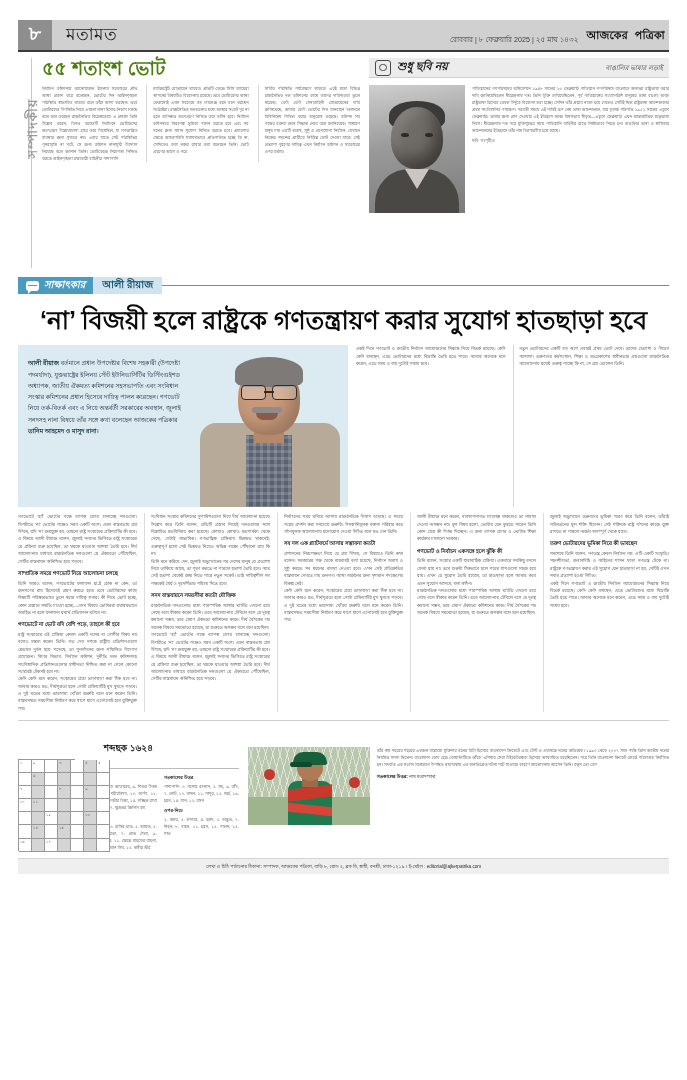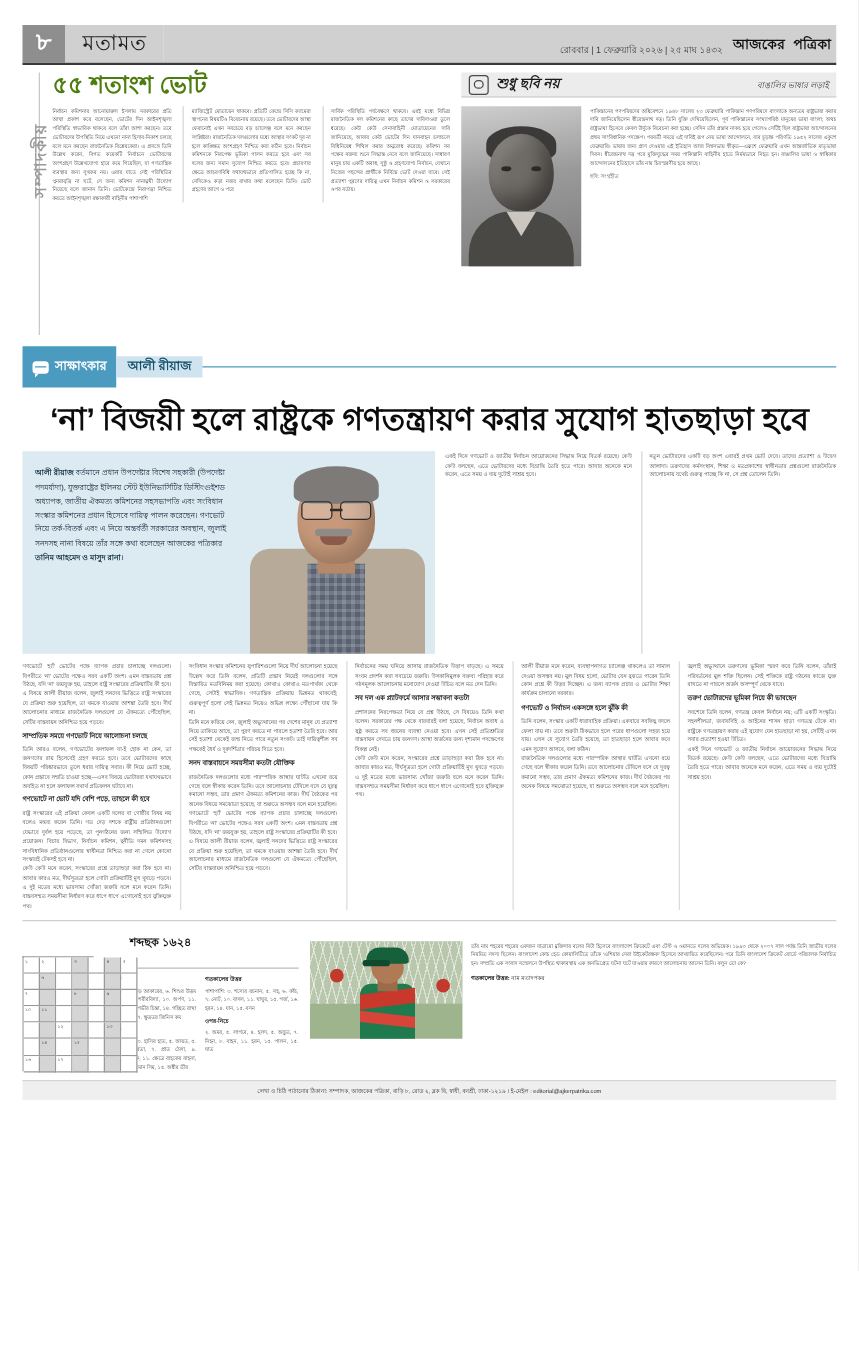--- a/index.html
+++ b/index.html
@@ -56,21 +56,21 @@
   .pf-photo .eyeL{left:32px;} .pf-photo .eyeR{left:56px;}
   .pf-photo .body{position:absolute;left:6px;top:84px;width:84px;height:50px;border-radius:34px 34px 0 0;background:#4a4845;}
   .pf-photo .collar{position:absolute;left:36px;top:84px;width:24px;height:20px;background:#cbc6bf;
                     clip-path:polygon(0 0,100% 0,50% 100%);}
   .pf-text{flex:1 1 auto;}
   .pf-name{font-size:8px;font-weight:bold;color:#111;border-bottom:1px solid #cfcfcf;padding-bottom:3px;margin-bottom:4px;}
   .pf-credit{font-size:4.3px;color:#555;margin-top:4px;}
 
   
   .iv-bar{display:flex;align-items:center;gap:0;margin-top:9px;}
-  .iv-tag{display:flex;align-items:center;gap:5px;background:#4a9bbf;color:#fff;height:33px;padding:0 8px;font-size:10px;font-weight:bold;}
+  .iv-tag{display:flex;align-items:center;gap:5px;background:#4a9bbf;color:#fff;height:17px;padding:0 8px;font-size:10px;font-weight:bold;font-style:italic;}
   .bubble{width:13px;height:10px;border-radius:3px;background:#fff;position:relative;flex:0 0 auto;}
   .bubble::after{content:"";position:absolute;left:2px;bottom:-3px;border-width:3px 3px 0 0;border-style:solid;border-color:#fff transparent transparent transparent;}
   .bubble i{position:absolute;top:4px;left:2px;width:9px;height:1.4px;background:#4a9bbf;}
   .iv-name{background:#cfe4ee;color:#15506b;height:17px;display:flex;align-items:center;padding:0 9px;font-size:10px;font-weight:bold;}
   .iv-rule{flex:1;height:1px;background:#4a9bbf;}
   .iv-head{font-size:25px;font-weight:bold;color:#0b0b0b;text-align:center;line-height:1.25;margin:11px 0 9px;}
 
   
   .iv-top{display:flex;gap:8px;}
   .iv-intro-wrap{width:330px;height:162px;background:#dceaf2;position:relative;overflow:hidden;flex:0 0 auto;}
@@ -94,21 +94,21 @@
   .portrait .mous{position:absolute;left:58px;top:58px;width:30px;height:6px;border-radius:4px;background:#8e8b88;}
   .iv-top-cols{flex:1 1 auto;display:flex;gap:7px;}
   .iv-top-cols > div{flex:1;}
 
   
   .iv-grid{display:flex;gap:7px;margin-top:6px;}
   .iv-grid > .col{flex:1;}
   .col + .col{border-left:1px solid #dcdcdc;padding-left:6px;}
 
   
-  .bottom{display:flex;gap:9px;margin-top:8px;border-top:1px solid #cfcfcf;padding-top:10px;}
+  .bottom{display:flex;gap:9px;margin-top:8px;border-top:1px solid #cfcfcf;padding-top:20px;}
   .puzzle{width:330px;}
   .pz-title{text-align:center;font-size:9px;font-weight:bold;color:#111;margin-bottom:3px;}
   .pz-wrap{display:flex;gap:7px;}
   .grid{display:grid;grid-template-columns:repeat(7,1fr);width:170px;border-top:1px solid #999;border-left:1px solid #999;}
   .cell{position:relative;aspect-ratio:1/1;border-right:1px solid #999;border-bottom:1px solid #999;background:#fff;}
   .cell.f{background:#d5d5d5;}
   .cell span{position:absolute;left:1px;top:0;font-size:3.6px;color:#333;}
   .clues{flex:1 1 auto;}
   .cl-head{font-size:5.4px;font-weight:bold;color:#111;border-bottom:1px solid #bbb;padding-bottom:1px;margin-bottom:2px;}
   .cl-sub{font-size:4.6px;font-weight:bold;color:#111;margin:3px 0 1px;}
@@ -143,21 +143,21 @@
 </head>
 <body>
 
 <div class="page">
  <div class="inner">
 
   <div class="masthead">
     <div class="pagenum">৮</div>
     <div class="sectitle">মতামত</div>
     <div class="mh-fill">
-      <span class="mh-date">রোববার | 1 ফেব্রুয়ারি ২০২৬ | ২৫ মাঘ ১৪৩২</span>
+      <span class="mh-date">রোববার | ৮ ফেব্রুয়ারি 2025 | ২৫ মাঘ ১৪৩২</span>
       <span class="mh-brand">আজকের পত্রিকা</span>
     </div>
   </div>
 
   <div class="top-zone">
     <div class="vert-rail">
       <div class="vert-label">সম্পাদকীয়</div>
     </div>
 
     <div class="edit-block">

